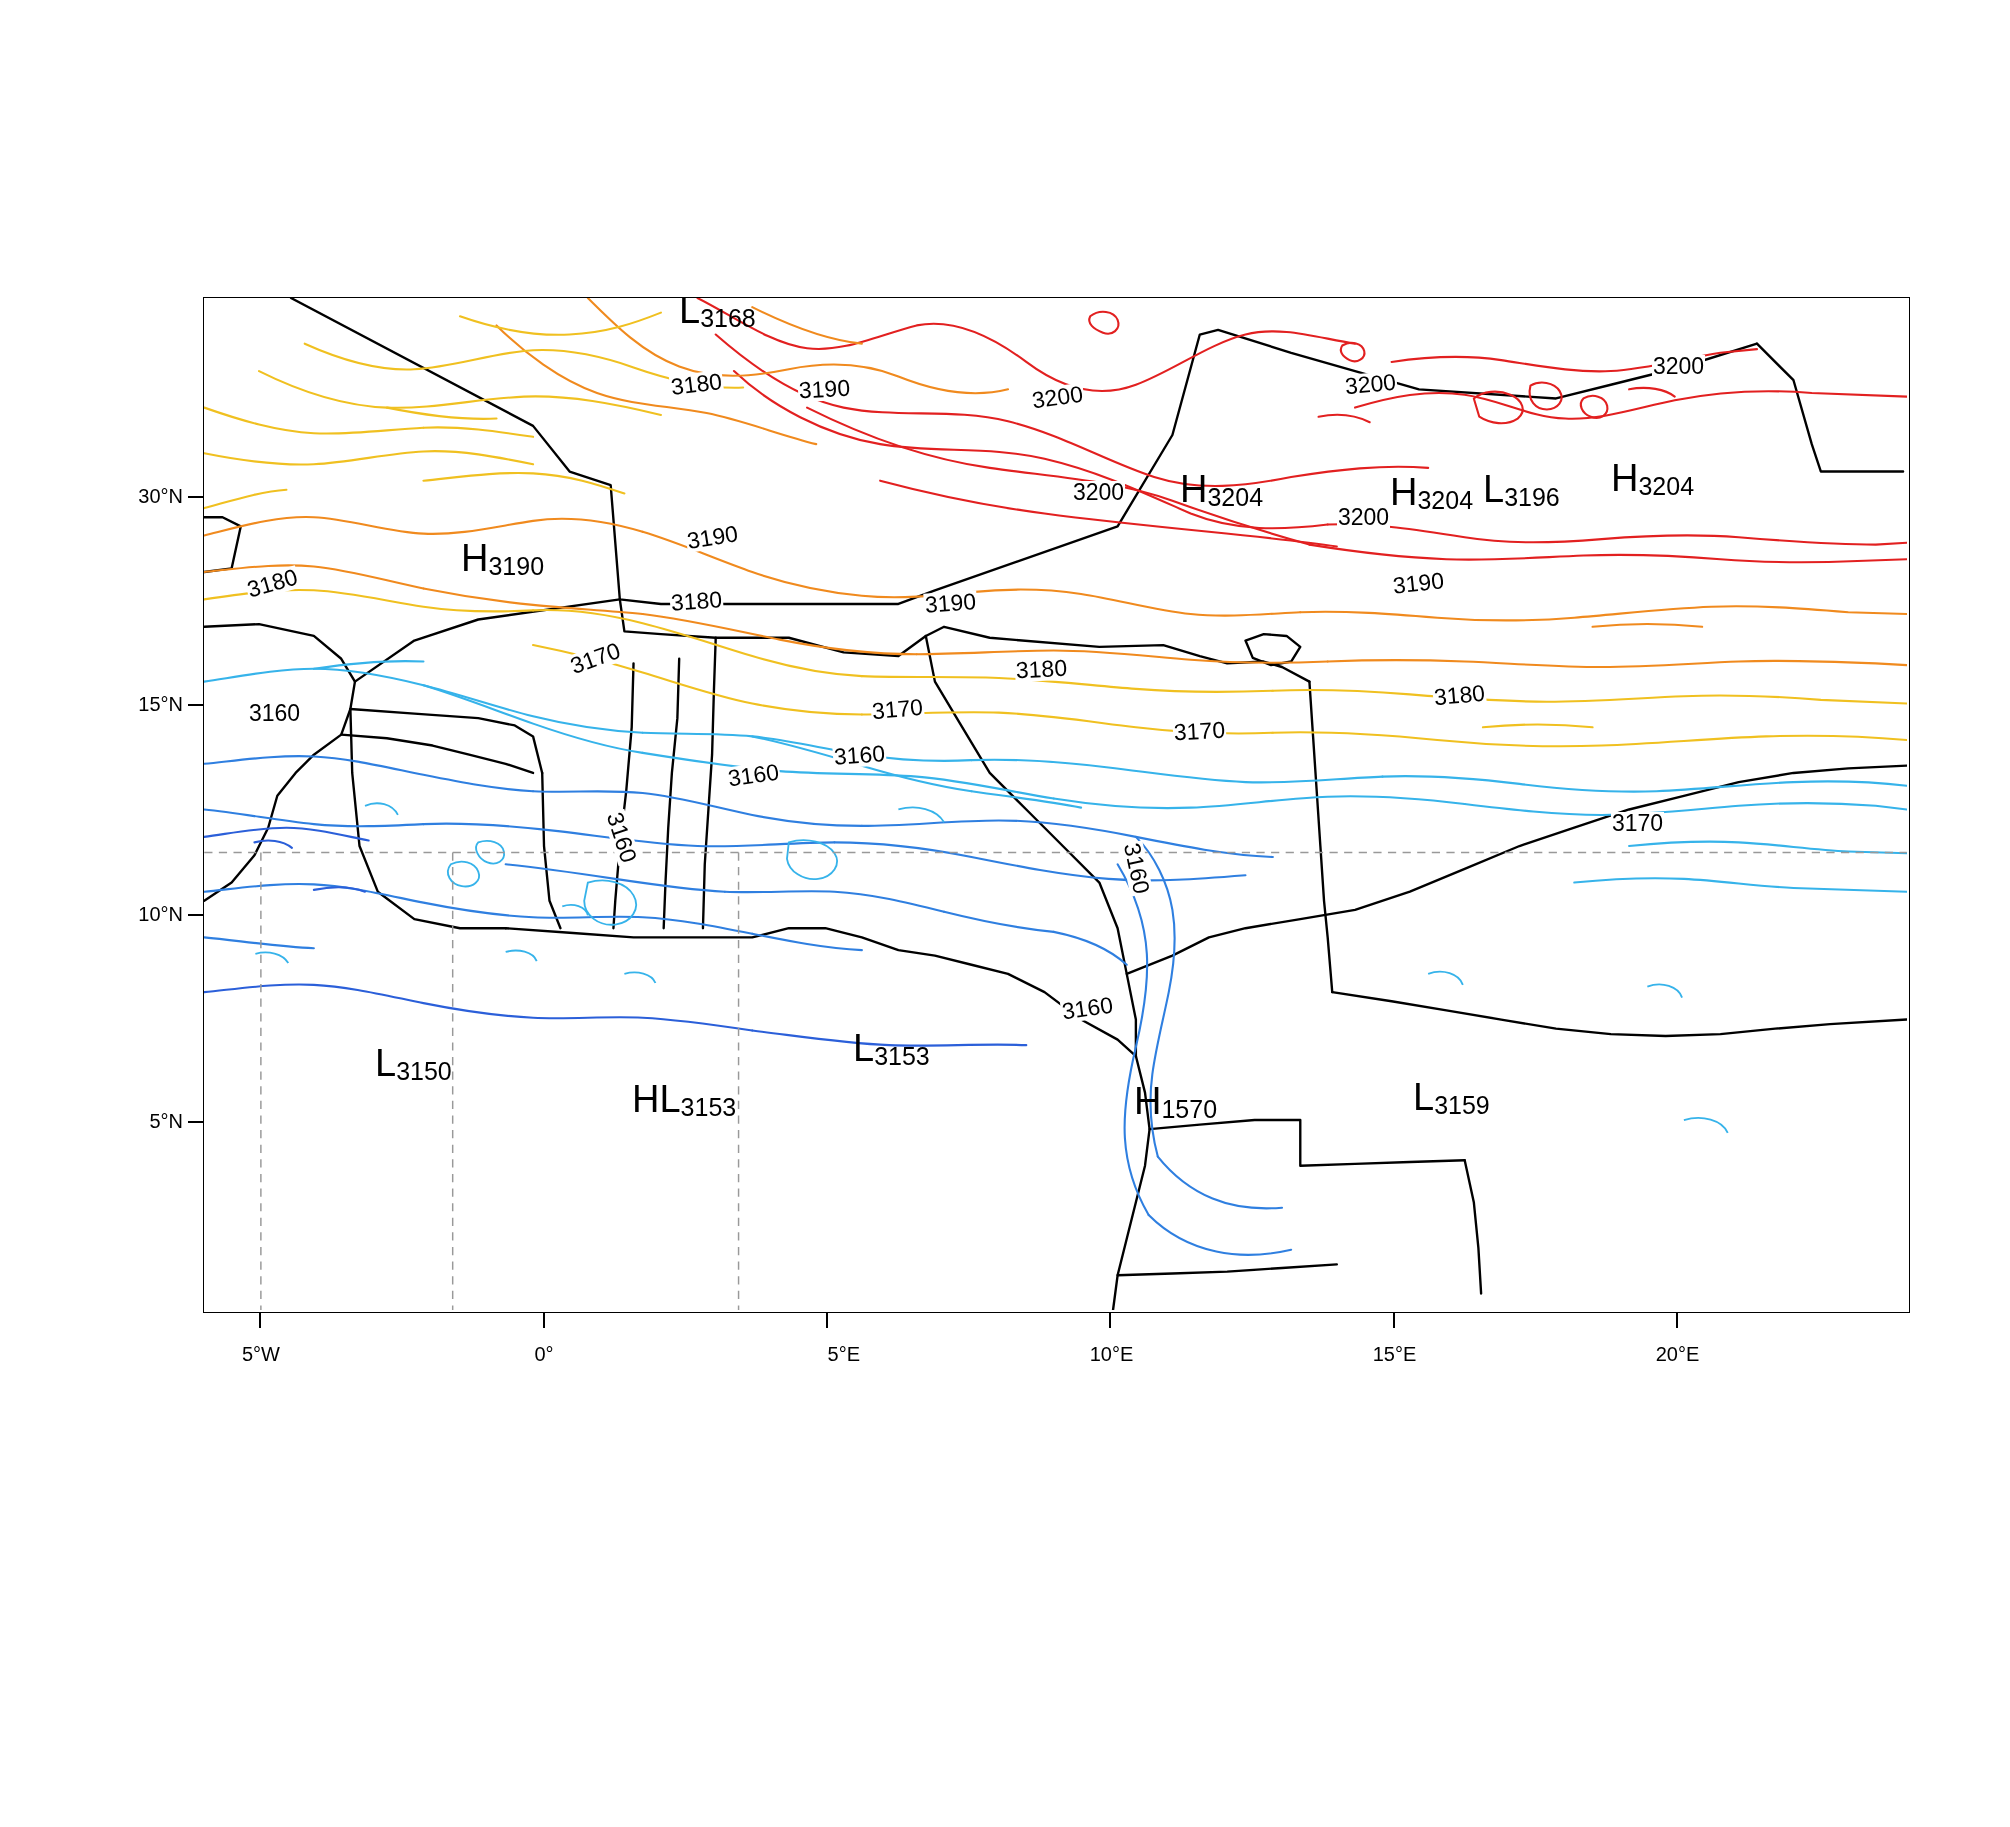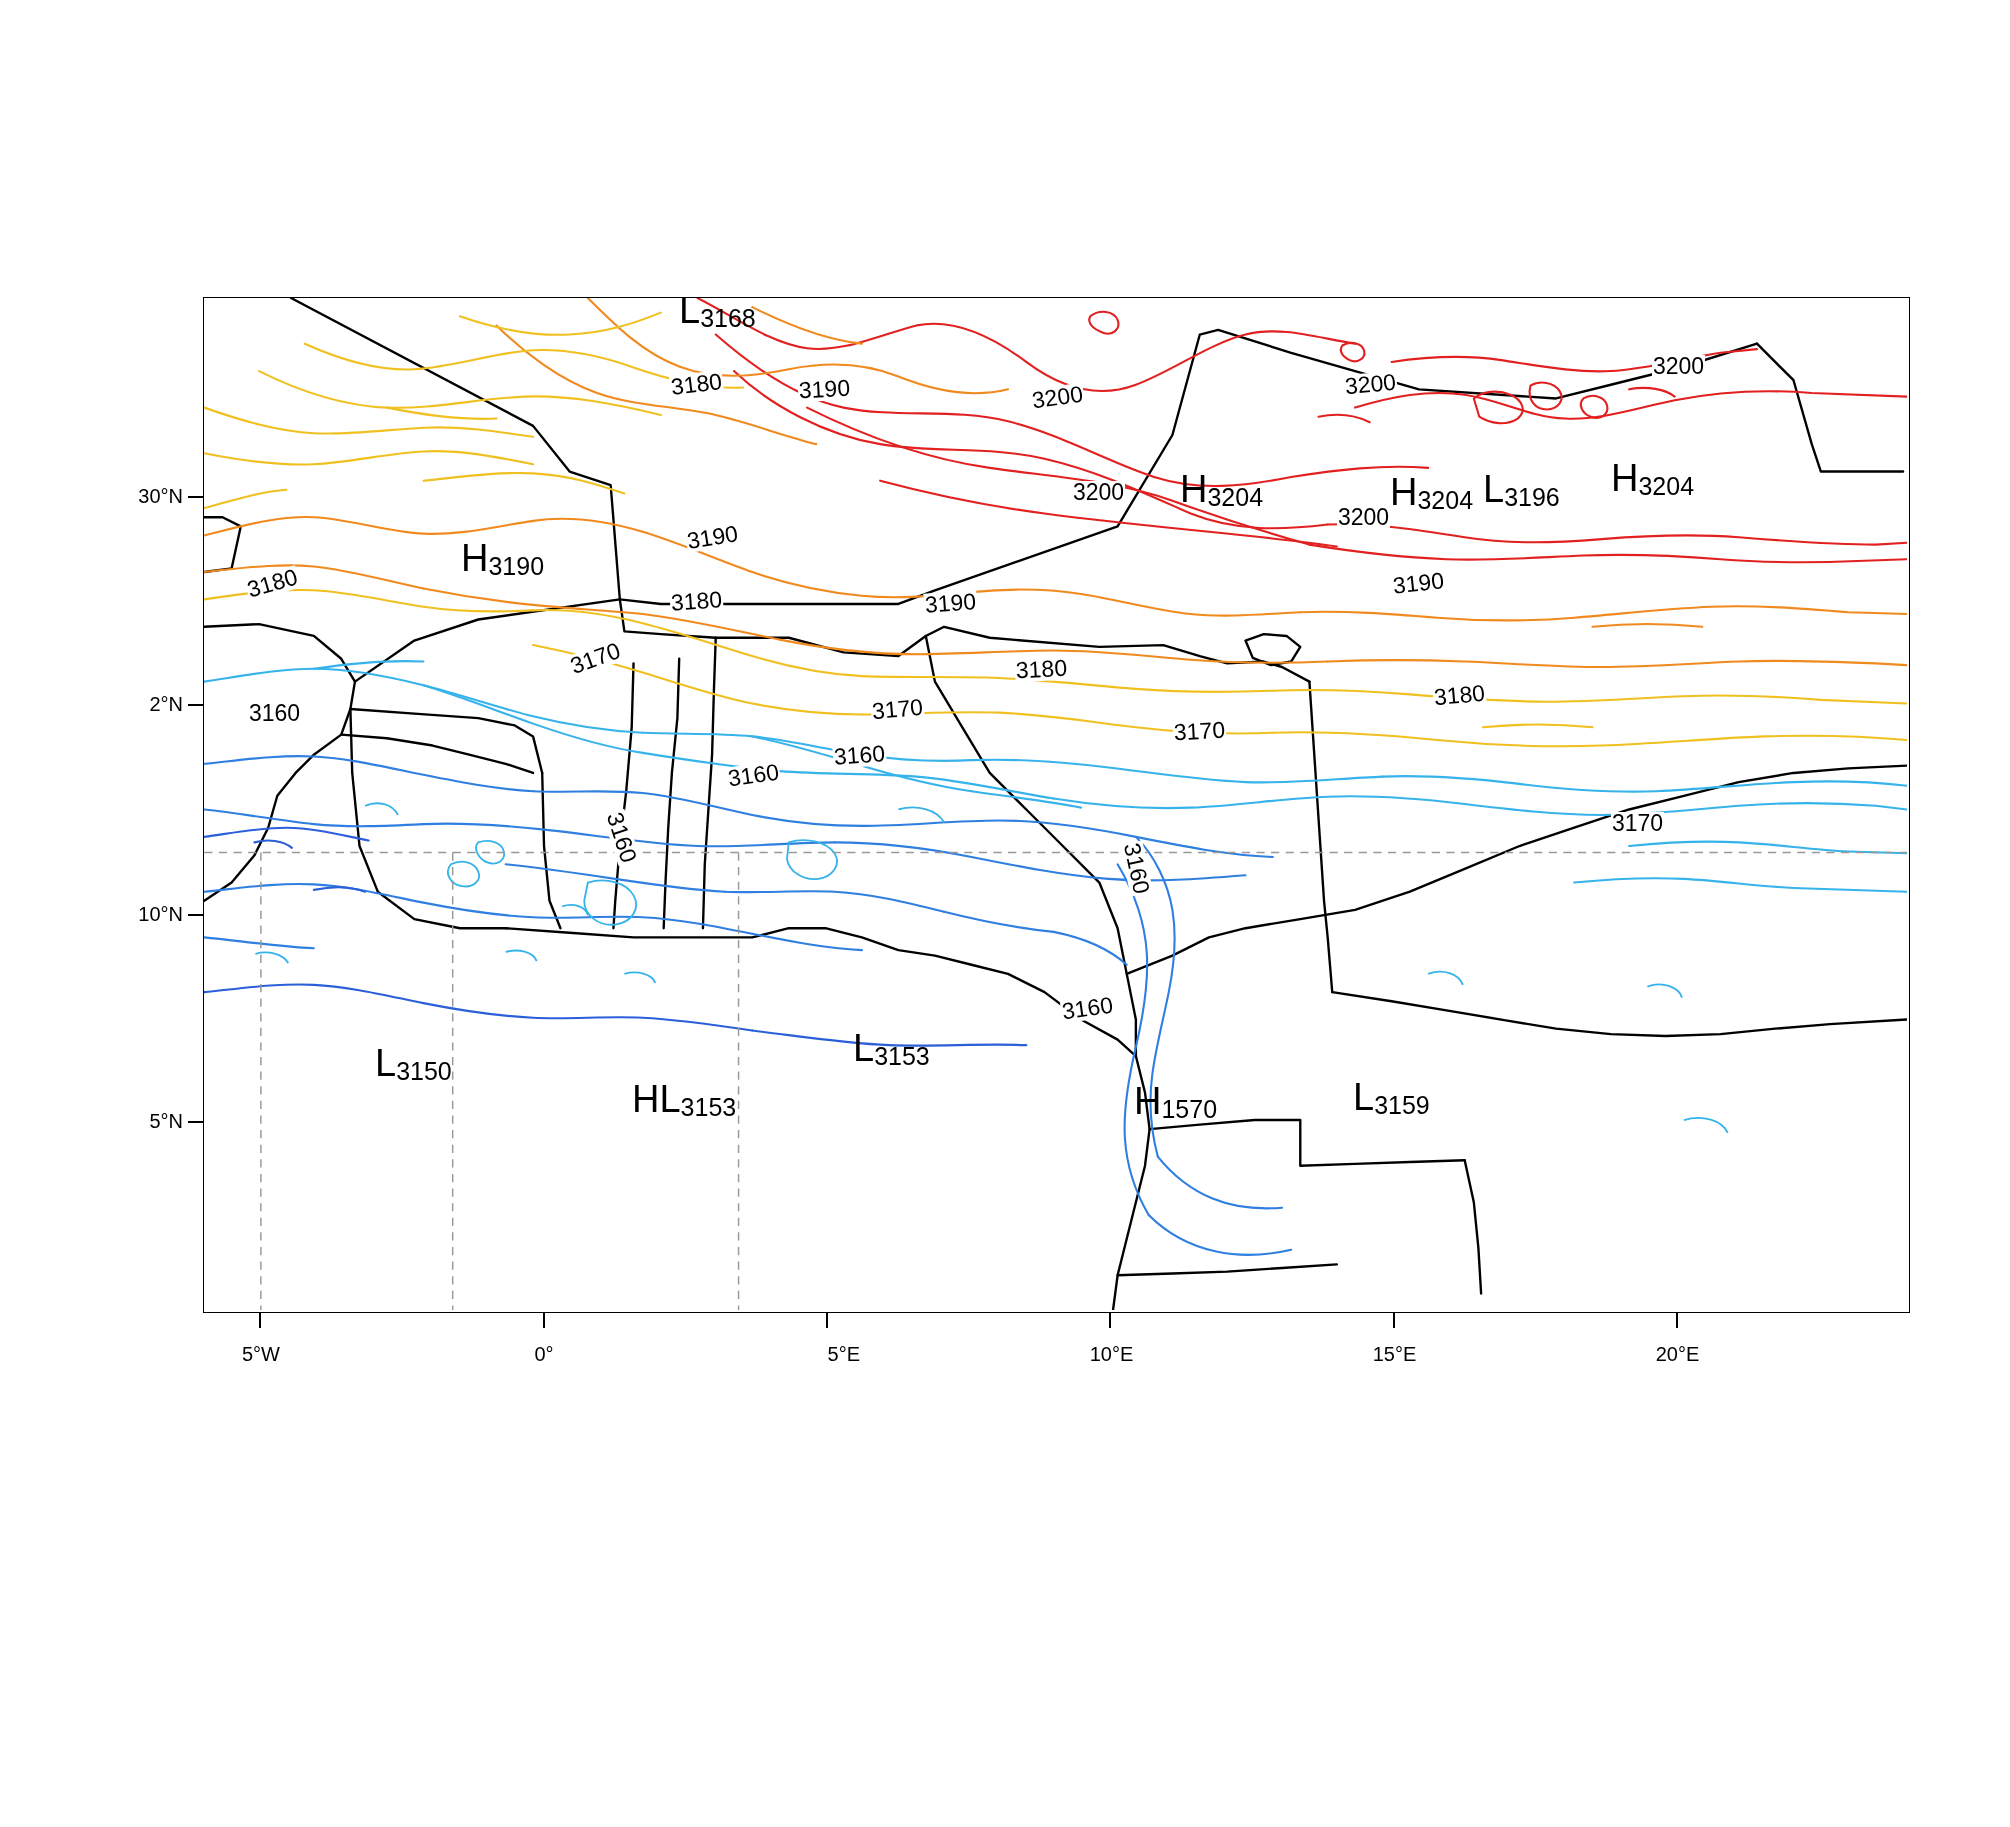--- a/index.html
+++ b/index.html
@@ -296,39 +296,39 @@
     </div>
     <div class="hl" style="left:649px; top:731px;">
       <span class="big">L</span><span class="sub">3153</span>
     </div>
     <div class="hl" style="left:428px; top:782px;">
       <span class="big">HL</span><span class="sub">3153</span>
     </div>
     <div class="hl" style="left:930px; top:784px;">
       <span class="big">H</span><span class="sub">1570</span>
     </div>
-    <div class="hl" style="left:1149px; top:780px;">
+    <div class="hl" style="left:1209px; top:780px;">
       <span class="big">L</span><span class="sub">3159</span>
     </div>
   </div>
 
   <div class="tickmark" style="left:188px; top:496px; width:16.4px; height:1.8px;"></div>
   <div class="tickmark" style="left:188px; top:704px; width:16.4px; height:1.8px;"></div>
   <div class="tickmark" style="left:188px; top:914px; width:16.4px; height:1.8px;"></div>
   <div class="tickmark" style="left:188px; top:1121px; width:16.4px; height:1.8px;"></div>
 
   <div class="tickmark" style="left:259px; top:1312px; width:1.8px; height:16.4px;"></div>
   <div class="tickmark" style="left:543px; top:1312px; width:1.8px; height:16.4px;"></div>
   <div class="tickmark" style="left:826px; top:1312px; width:1.8px; height:16.4px;"></div>
   <div class="tickmark" style="left:1109px; top:1312px; width:1.8px; height:16.4px;"></div>
   <div class="tickmark" style="left:1393px; top:1312px; width:1.8px; height:16.4px;"></div>
   <div class="tickmark" style="left:1676px; top:1312px; width:1.8px; height:16.4px;"></div>
 
   <div class="axis-label ylab" style="left:108px; top:485px; width:75px;">30°N</div>
-  <div class="axis-label ylab" style="left:108px; top:693px; width:75px;">2°N</div>
+  <div class="axis-label ylab" style="left:108px; top:693px; width:75px;">15°N</div>
   <div class="axis-label ylab" style="left:108px; top:903px; width:75px;">10°N</div>
   <div class="axis-label ylab" style="left:108px; top:1110px; width:75px;">5°N</div>
 
   <div class="axis-label" style="left:228px; top:1343px; width:66px; text-align:center;">5°W</div>
   <div class="axis-label" style="left:511px; top:1343px; width:66px; text-align:center;">0°</div>
   <div class="axis-label" style="left:794px; top:1343px; width:66px; text-align:right;">5°E</div>
   <div class="axis-label" style="left:1073px; top:1343px; width:77px; text-align:center;">10°E</div>
   <div class="axis-label" style="left:1356px; top:1343px; width:77px; text-align:center;">15°E</div>
   <div class="axis-label" style="left:1639px; top:1343px; width:77px; text-align:center;">20°E</div>
 

